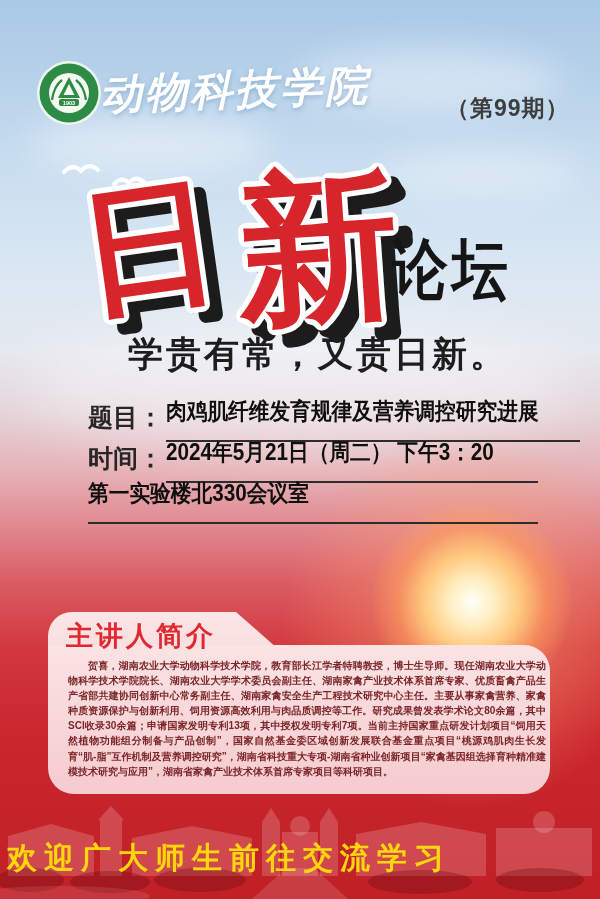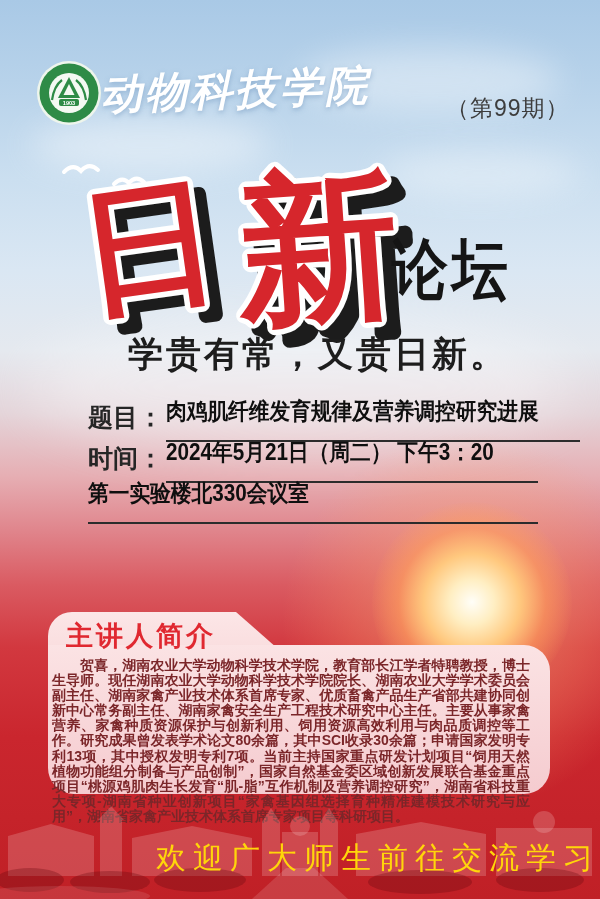--- a/index.html
+++ b/index.html
@@ -19,21 +19,21 @@
   .cloud.c3{left:380px;top:150px;width:200px;height:46px;opacity:.45;}
   .cloud.c4{left:30px;top:322px;width:540px;height:130px;opacity:.5;filter:blur(26px);}
   
   .sunglow{left:280px;top:430px;width:380px;height:380px;border-radius:50%;
     background:radial-gradient(circle,rgba(255,195,130,.5) 0%,rgba(255,160,110,.25) 45%,rgba(255,150,100,0) 70%);}
   .sun{left:372px;top:502px;width:200px;height:200px;border-radius:50%;
     background:radial-gradient(circle,#fffef8 0%,#ffeec2 16%,#ffc87e 34%,rgba(255,156,92,.6) 52%,rgba(255,140,92,0) 72%);}
   
   .college-name{left:100px;top:62px;width:280px;font-size:42px;font-weight:bold;font-style:italic;
     color:#ffffff;letter-spacing:3px;transform:rotate(-2deg);text-shadow:0 2px 5px rgba(110,145,185,.55);}
-  .issue{left:446px;top:93px;font-size:23px;font-weight:400;color:#3d3d3d;letter-spacing:1px;}
+  .issue{left:446px;top:93px;font-size:23px;font-weight:700;color:#3d3d3d;letter-spacing:1px;}
   
   .title-svg{left:58px;top:140px;}
   .t-shadow{fill:#1c1c1c;stroke:#1c1c1c;stroke-width:10px;stroke-linejoin:round;font-weight:bold;}
   .t-main{fill:#d6262c;stroke:#ffffff;stroke-width:11px;paint-order:stroke;stroke-linejoin:round;font-weight:bold;}
   .t-suffix{fill:#151515;font-weight:bold;}
   .bird{fill:none;stroke:#ffffff;stroke-width:4;stroke-linecap:round;}
   
   .motto{left:0;top:331px;width:508px;text-align:right;font-size:35px;font-weight:bold;
     color:#1d1d1d;letter-spacing:3px;}
   
@@ -45,25 +45,25 @@
     white-space:nowrap;transform:scaleX(.9);transform-origin:0 100%;}
   
   .card{left:48px;top:612px;width:405px;height:182px;}
   .card-tab{position:absolute;left:0;top:0;width:238px;height:44px;
     background:linear-gradient(180deg,#fce6e7,#f9dcdd);
     border-radius:24px 0 0 0;clip-path:polygon(0 0,79% 0,100% 100%,0 100%);}
   .card-body{position:absolute;left:0;top:33px;width:502px;height:149px;
     background:linear-gradient(180deg,#fbe3e4,#f5cbcf);border-radius:0 26px 26px 26px;}
   .card-title{position:absolute;left:18px;top:6px;font-size:27px;font-weight:800;
     color:#e02830;letter-spacing:3px;}
-  .bio{position:absolute;left:4px;top:46px;width:478px;font-size:14px;line-height:15.1px;
+  .bio{position:absolute;left:20px;top:46px;width:478px;font-size:10px;line-height:15.1px;
     font-weight:700;color:#7b2629;text-align:justify;text-indent:2em;margin:0;}
   
   .skyline{left:0;top:798px;}
-  .welcome{left:0;top:838px;width:600px;text-align:right;font-size:30px;font-weight:400;
+  .welcome{left:0;top:838px;width:600px;text-align:left;font-size:30px;font-weight:700;
     color:#ffd60a;letter-spacing:7px;text-indent:7px;}
 </style>
 </head>
 <body>
 
 <div class="poster">
 
   <div class="cloud c1"></div>
   <div class="cloud c2"></div>
   <div class="cloud c3"></div>

